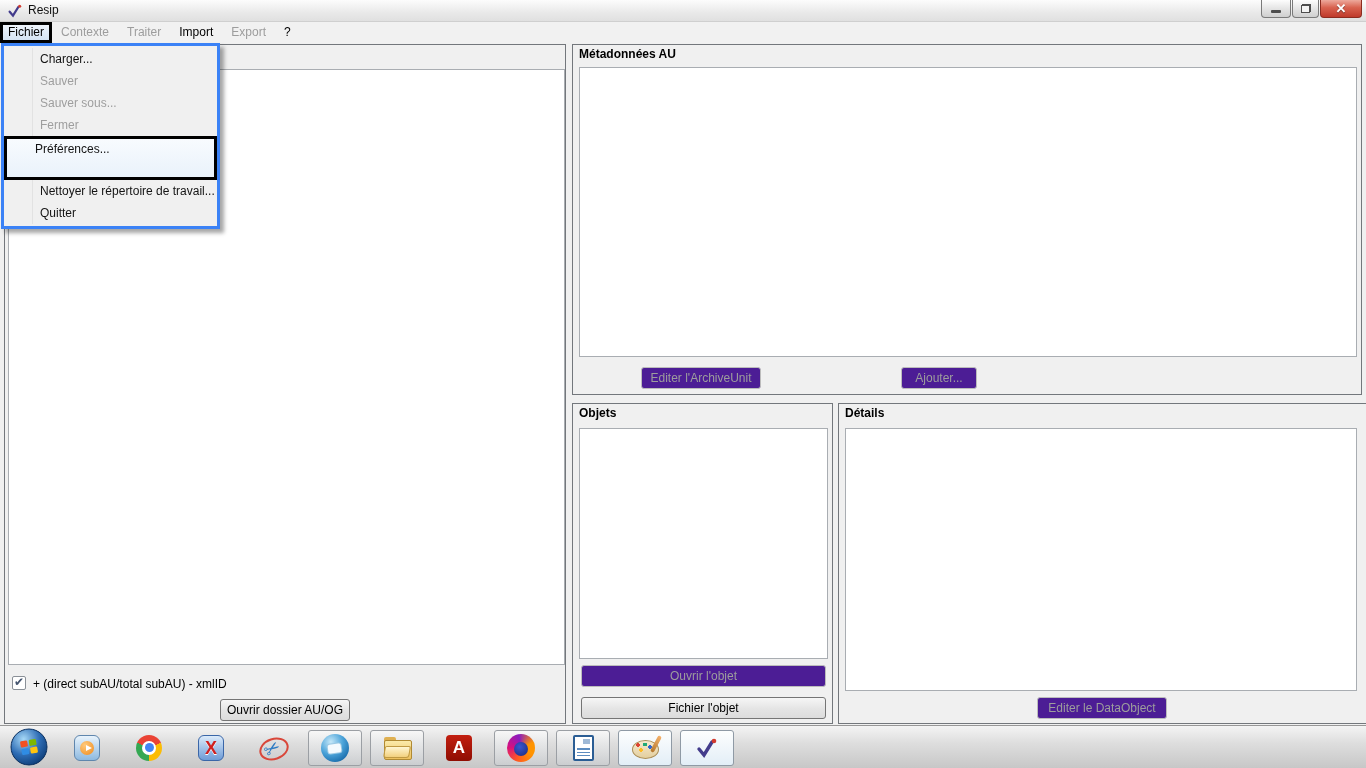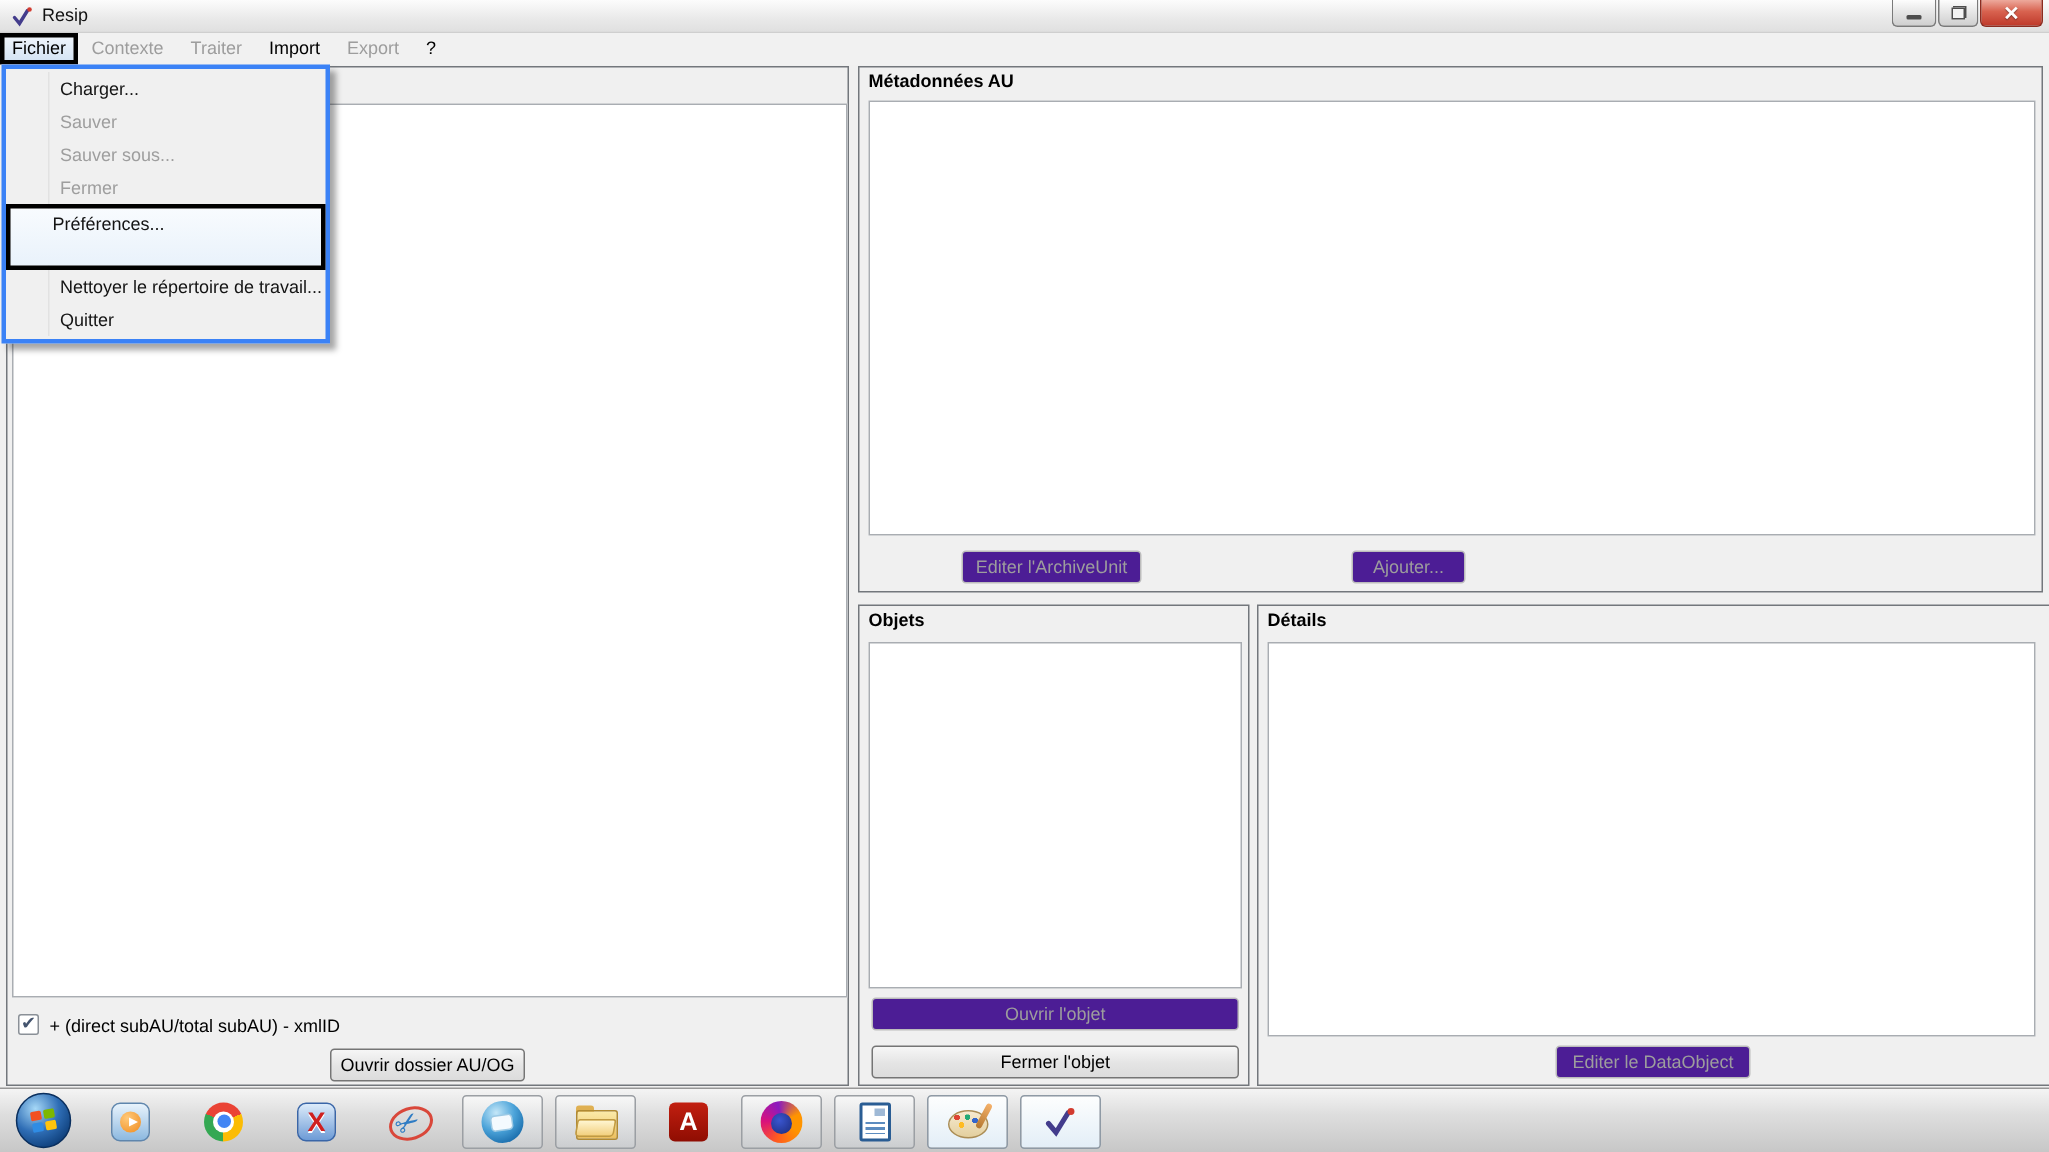--- a/index.html
+++ b/index.html
@@ -180,21 +180,21 @@
     <span class="group-title">Métadonnées AU</span>
     <div class="white-box" style="left:6px; top:22px; width:778px; height:290px;"></div>
     <div class="btn disabled" style="left:68px; top:322px; width:120px;">Editer l'ArchiveUnit</div>
     <div class="btn disabled" style="left:328px; top:322px; width:76px;">Ajouter...</div>
   </div>
 
   <div class="group" style="left:572px; top:403px; width:261px; height:321px;">
     <span class="group-title">Objets</span>
     <div class="white-box" style="left:6px; top:24px; width:249px; height:231px;"></div>
     <div class="btn disabled" style="left:8px; top:261px; width:245px;">Ouvrir l'objet</div>
-    <div class="btn" style="left:8px; top:293px; width:245px;">Fermer l'objet</div>
+    <div class="btn" style="left:8px; top:293px; width:245px;">Fichier l'objet</div>
   </div>
 
   <div class="group" style="left:838px; top:403px; width:576px; height:321px;">
     <span class="group-title">Détails</span>
     <div class="white-box" style="left:6px; top:24px; width:512px; height:263px;"></div>
     <div class="btn disabled" style="left:198px; top:293px; width:130px;">Editer le DataObject</div>
   </div>
 
   <div class="taskbar">
     <svg class="orb" viewBox="0 0 38 38">

